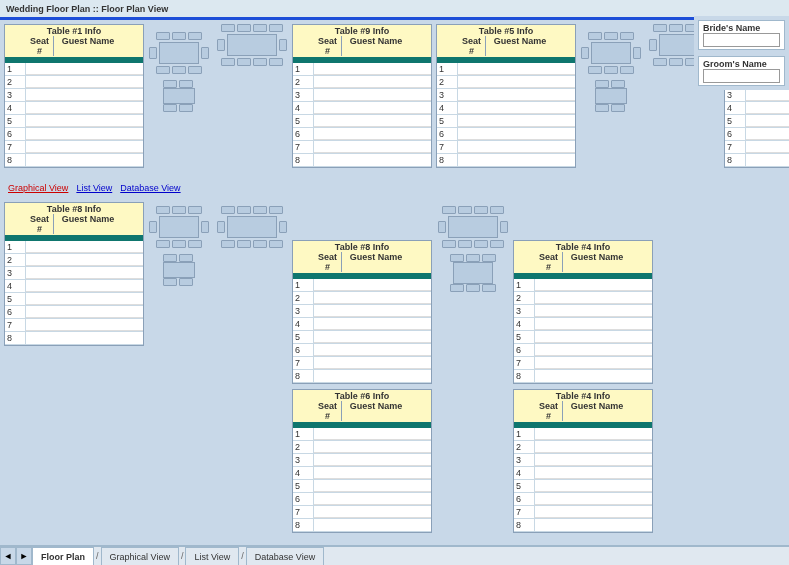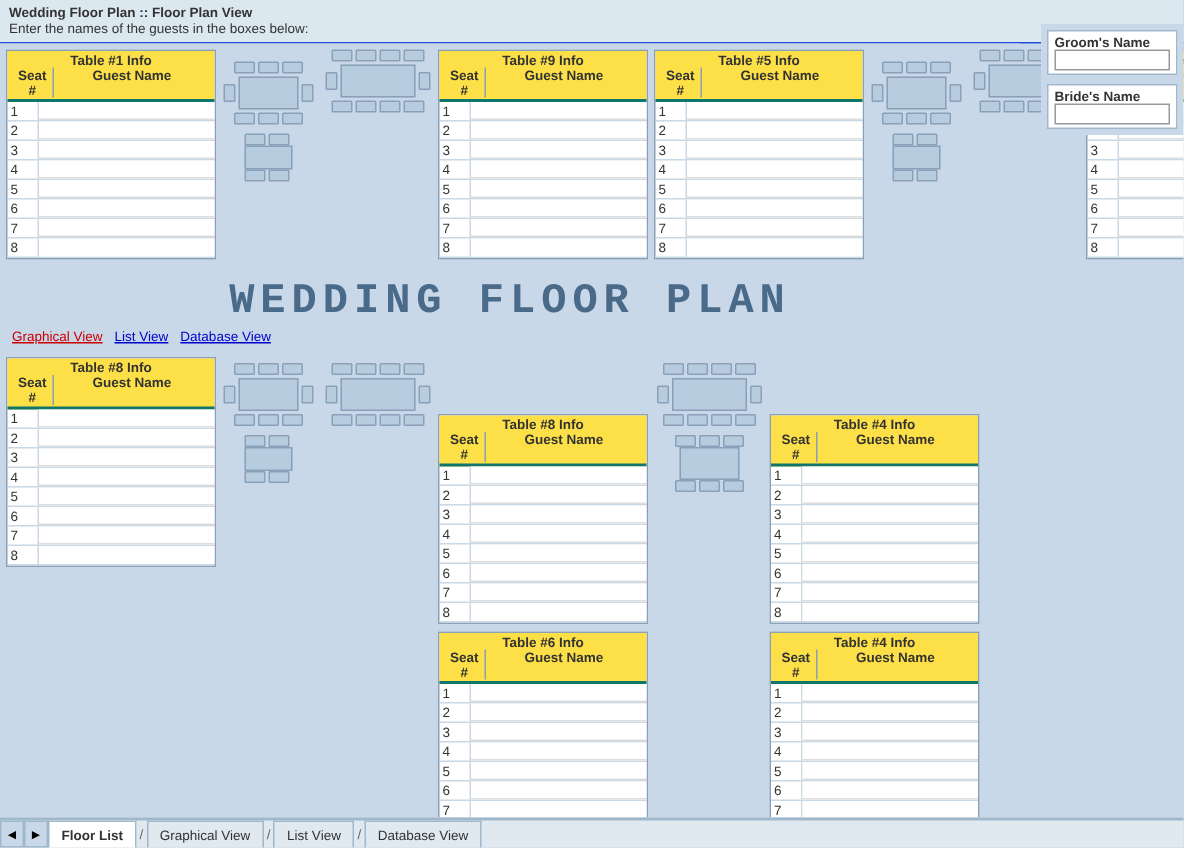--- a/index.html
+++ b/index.html
@@ -17,21 +17,21 @@
       width: 789px;
       height: 545px;
       background: #c8d8e8;
       overflow: hidden;
       position: relative;
     }
 
     .top-bar {
       background: #dce8f0;
       padding: 3px 6px;
-      border-bottom: 1px solid #1d4ed8;
+      border-bottom: 3px solid #1d4ed8;
     }
     .top-bar .title {
       font-size: 9px;
       font-weight: bold;
       color: #333;
     }
     .top-bar .subtitle {
       font-size: 9px;
       color: #333;
     }
@@ -123,23 +123,23 @@
       background: white;
       border: 1px solid #8aa0b8;
       display: flex;
       flex-direction: column;
       min-width: 120px;
       max-width: 140px;
       flex-shrink: 0;
     }
 
     .table-header {
-      background: #fde047;
-      border-bottom: 2px solid #0f766e;
-      padding: 1px 3px;
+      background: #fef9c3;
+      border-bottom: 6px solid #0f766e;
+      padding: 1px 21px;
       text-align: center;
     }
     .table-header-title {
       font-size: 9px;
       font-weight: bold;
       color: #333;
     }
     .table-header-cols {
       display: flex;
       flex-direction: row;
@@ -280,30 +280,29 @@
       width: 680px;
     }
   </style>
 </head>
 <body>
 
 <div class="main-container">
 
   <div class="top-bar">
     <span class="title">Wedding Floor Plan :: Floor Plan View</span><br>
-    <span class="subtitle">Enter the names of the guests in the boxes below:</span>
   </div>
 
   <div class="right-panel">
     <div class="name-box">
-      <span class="name-box-label">Groom's Name</span>
+      <span class="name-box-label">Bride's Name</span>
       <input class="name-box-input" type="text" style="">
     </div>
     <div class="name-box">
-      <span class="name-box-label">Bride's Name</span>
+      <span class="name-box-label">Groom's Name</span>
       <input class="name-box-input" type="text" style="">
     </div>
   </div>
 
   <div style="display:flex; flex-direction:row; width:680px;">
     <div class="area-left">
 
       <div class="tables-top">
 
         <div class="section-with-chairs">
@@ -598,21 +597,20 @@
                   <span class="row-seat">8</span>
                   <input style="flex: 1 1 0%; font-size: 9px; border: none;" type="text">
                 </div>
             </div>
           </div>
         </div>
 
       </div>
 
       <div class="banner">
-        <div class="banner-title">WEDDING FLOOR PLAN</div>
         <div class="banner-nav">
           <span class="nav-link active">Graphical View</span>
           <span class="nav-link">List View</span>
           <span class="nav-link">Database View</span>
         </div>
       </div>
 
       <div class="tables-bottom">
 
         <div class="section-with-chairs">
@@ -937,20 +935,20 @@
       </div>
 
     </div>
   </div>
 
 </div>
 
 <div class="tab-bar">
   <div class="tab-nav-btn">◄</div>
   <div class="tab-nav-btn">►</div>
-  <div class="tab active-tab">Floor List</div>
+  <div class="tab active-tab">Floor Plan</div>
   <span class="tab-separator">/</span>
   <div class="tab">Graphical View</div>
   <span class="tab-separator">/</span>
   <div class="tab">List View</div>
   <span class="tab-separator">/</span>
   <div class="tab">Database View</div>
 </div>
 
 </body></html>

